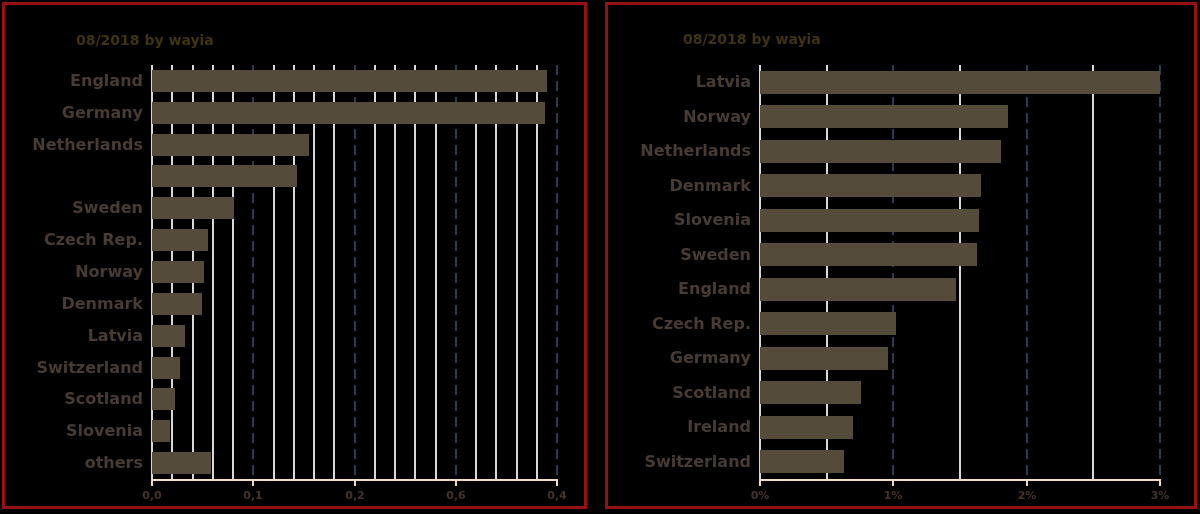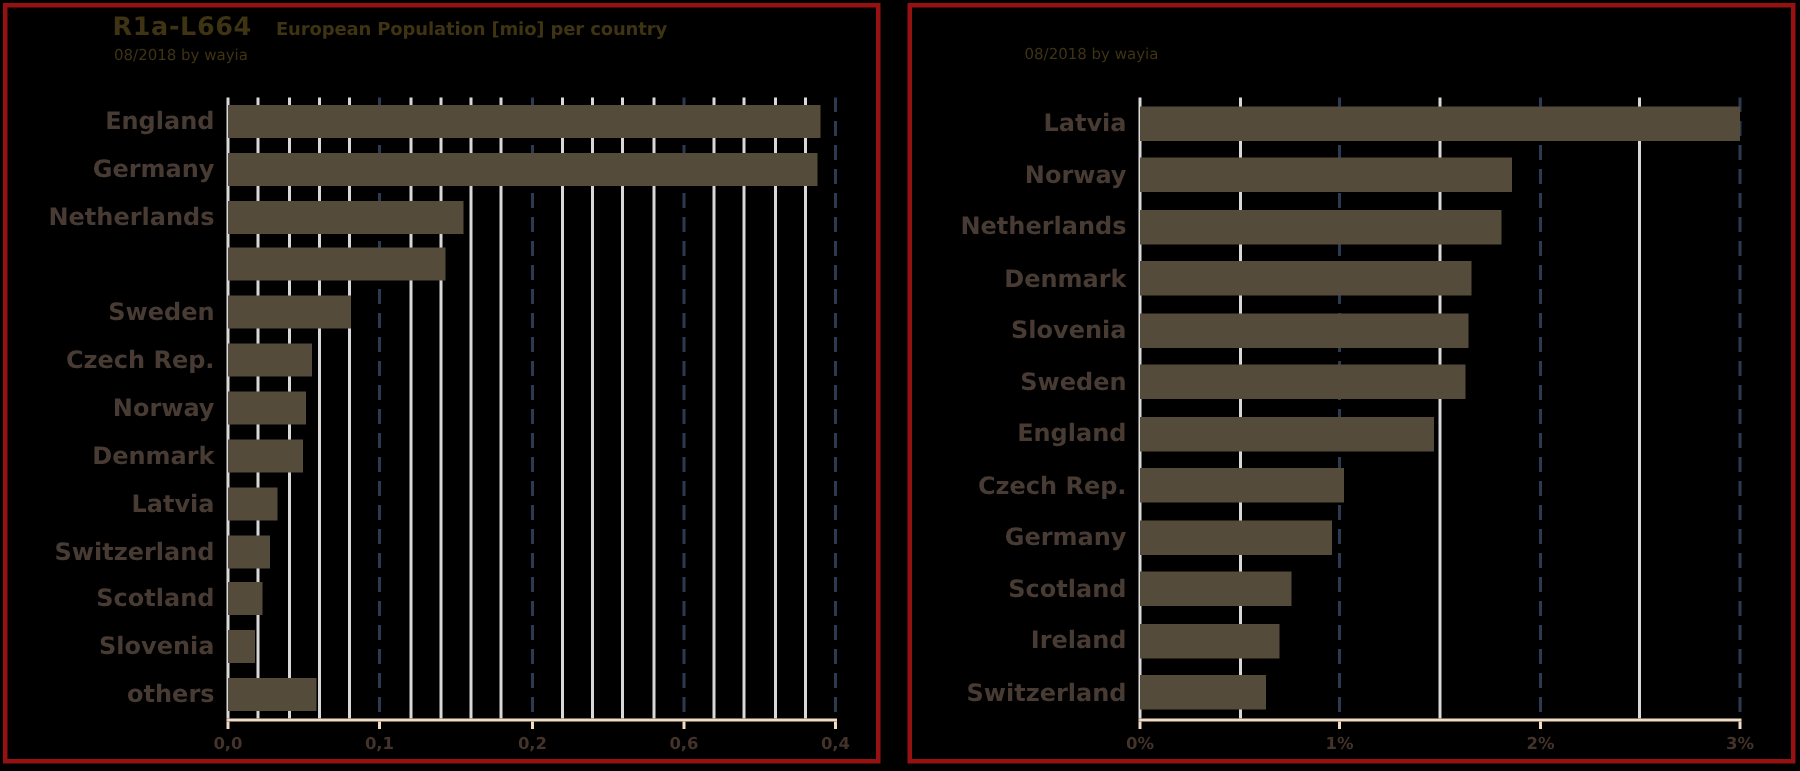--- a/index.html
+++ b/index.html
@@ -11,38 +11,34 @@
   html,body{width:1200px;height:514px;background:var(--bg);overflow:hidden}
   body{position:relative;font-family:"DejaVu Sans","Liberation Sans",sans-serif}
   .panel{position:absolute;top:2px;height:507px;background:var(--bg);
          border:3px solid var(--border)}
   #panel-0{left:2px;width:585px}
   #panel-1{left:605px;width:592px}
   .chart-header{position:absolute;left:70px;top:3px;display:flex;
                 align-items:baseline;gap:16px;white-space:nowrap}
   .t-bold{font-size:17px;font-weight:bold;color:var(--title);letter-spacing:.4px}
   .t-rest{font-size:12px;font-weight:bold;color:var(--title);letter-spacing:-.1px}
-  .chart-subtitle{position:absolute;font-size:10px;font-weight:normal;
+  .chart-subtitle{position:absolute;font-size:14px;font-weight:bold;
                   color:var(--title);white-space:nowrap}
   #panel-0 .chart-subtitle{left:71px;top:27px}
   #panel-1 .chart-subtitle{left:75px;top:26px}
   .chart-body{position:absolute;left:0;top:0;right:0;bottom:0}
   .cat-label{position:absolute;font-size:16px;font-weight:bold;color:var(--cat);
              text-align:right;white-space:nowrap}
   .tick-label{position:absolute;font-size:11px;font-weight:bold;color:var(--tick);
               text-align:center;white-space:nowrap}
 </style>
 </head>
 <body>
 
 <section class="panel" id="panel-0">
-  <div class="chart-header">
-    <span class="t-bold">R1a-L664</span>
-    <span class="t-rest">European Population [mio] per country</span>
-  </div>
   <div class="chart-subtitle">08/2018 by wayia</div>
   <div class="chart-body">
       <div style="position: absolute; left: 147px; top: 60px; width: 405px; height: 414px;">
         <div style="position: absolute; left: -1px; top: 0px; width: 2px; height: 414px; background: rgb(216, 216, 216);"></div>
         <div style="position: absolute; left: 19px; top: 0px; width: 2px; height: 414px; background: rgb(216, 216, 216);"></div>
         <div style="position: absolute; left: 40px; top: 0px; width: 2px; height: 414px; background: rgb(216, 216, 216);"></div>
         <div style="position: absolute; left: 60px; top: 0px; width: 2px; height: 414px; background: rgb(216, 216, 216);"></div>
         <div style="position: absolute; left: 80px; top: 0px; width: 2px; height: 414px; background: rgb(216, 216, 216);"></div>
         <div style="position: absolute; left: 100px; top: 0px; width: 2px; height: 414px; background: repeating-linear-gradient(rgb(43, 58, 80) 0px, rgb(43, 58, 80) 10px, transparent 10px, transparent 16px);"></div>
         <div style="position: absolute; left: 121px; top: 0px; width: 2px; height: 414px; background: rgb(216, 216, 216);"></div>

